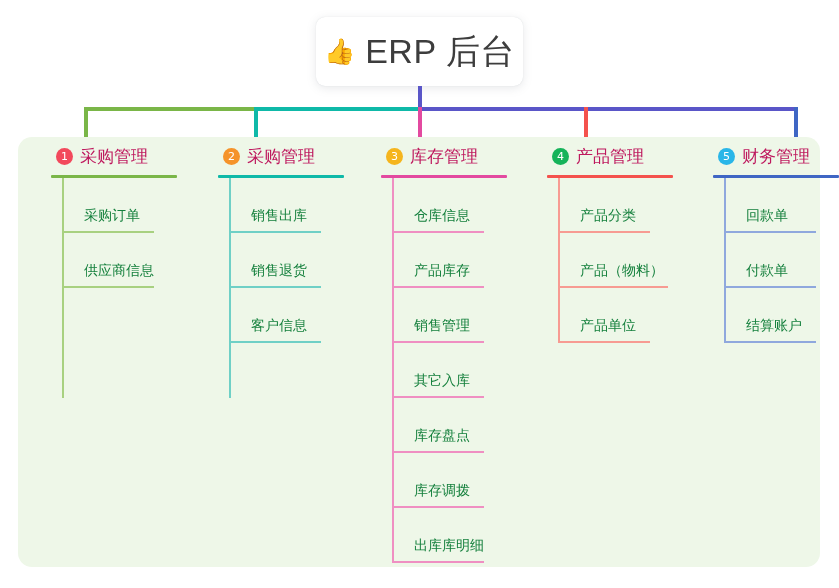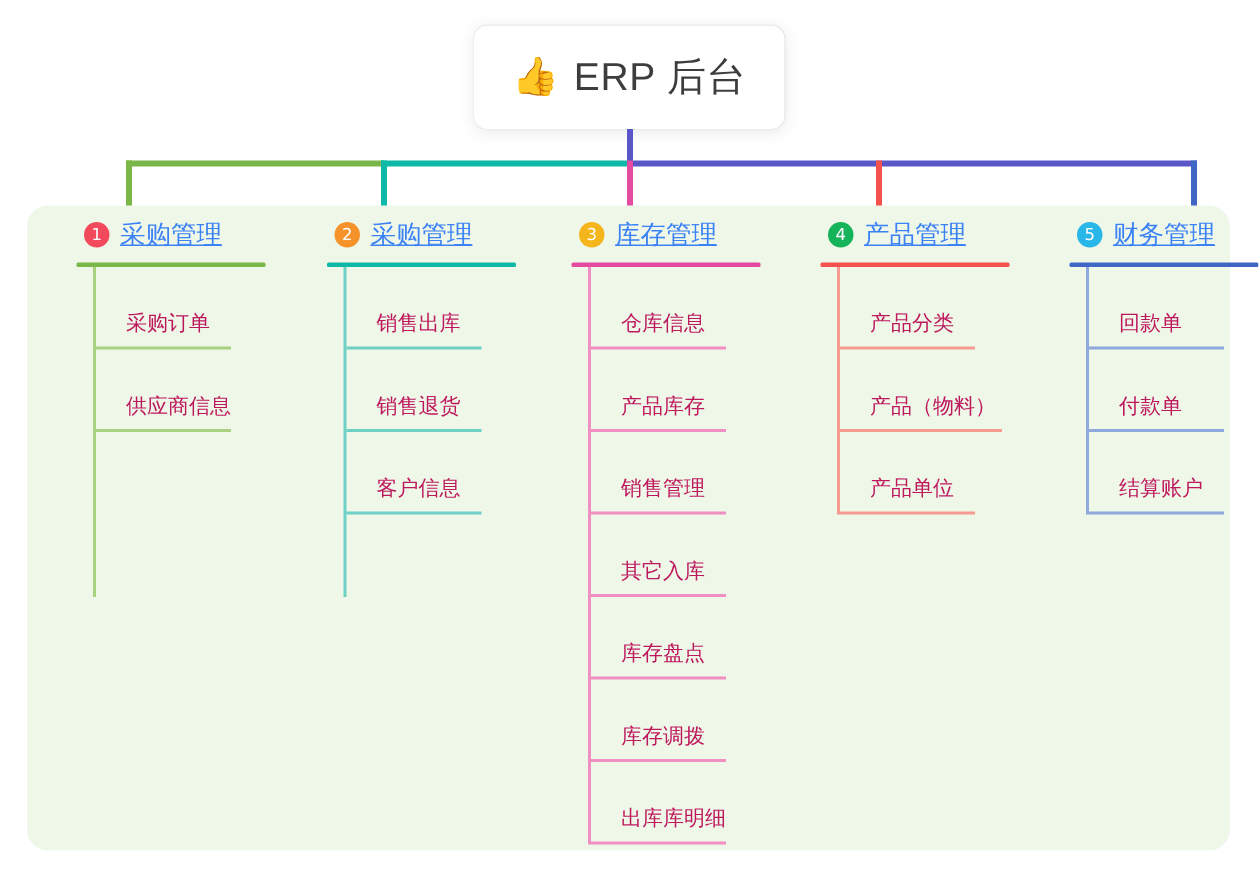--- a/index.html
+++ b/index.html
@@ -36,21 +36,21 @@
     justify-content: center;
     gap: 10px;
     box-sizing: border-box;
   }
   .title-emoji {
     font-size: 25px;
     line-height: 1;
     display: inline-block;
   }
   .title-text {
-    font-size: 26px;
+    font-size: 34px;
     color: #3d3d3d;
     letter-spacing: 0.5px;
     white-space: nowrap;
   }
 
   
   .conn {
     position: absolute;
   }
   .v-from-title {               
@@ -102,23 +102,22 @@
     border-radius: 50%;
     color: #ffffff;
     font-size: 11px;
     line-height: 17px;
     text-align: center;
     flex: 0 0 auto;
     font-family: "DejaVu Sans", sans-serif;
   }
   .col-title {
     font-size: 17px;
-    color: #3b82f6;
+    color: #be185d;
     white-space: nowrap;
-    text-decoration: underline;
   }
   .head-rule {
     height: 3px;
     margin-top: 6px;
     width: 126px;
     margin-left: 19px;
     border-radius: 1px;
   }
 
   .items {
@@ -135,21 +134,21 @@
   .item {
     position: relative;
     height: 55px;
     box-sizing: border-box;
   }
   .item-label {
     position: absolute;
     left: 20px;
     bottom: 8px;
     font-size: 14px;
-    color: #be185d;
+    color: #15803d;
     white-space: nowrap;
     text-align: center;
   }
   .item-rule {
     position: absolute;
     left: 0;
     bottom: 0;
     height: 2px;
     width: 90px;
   }

